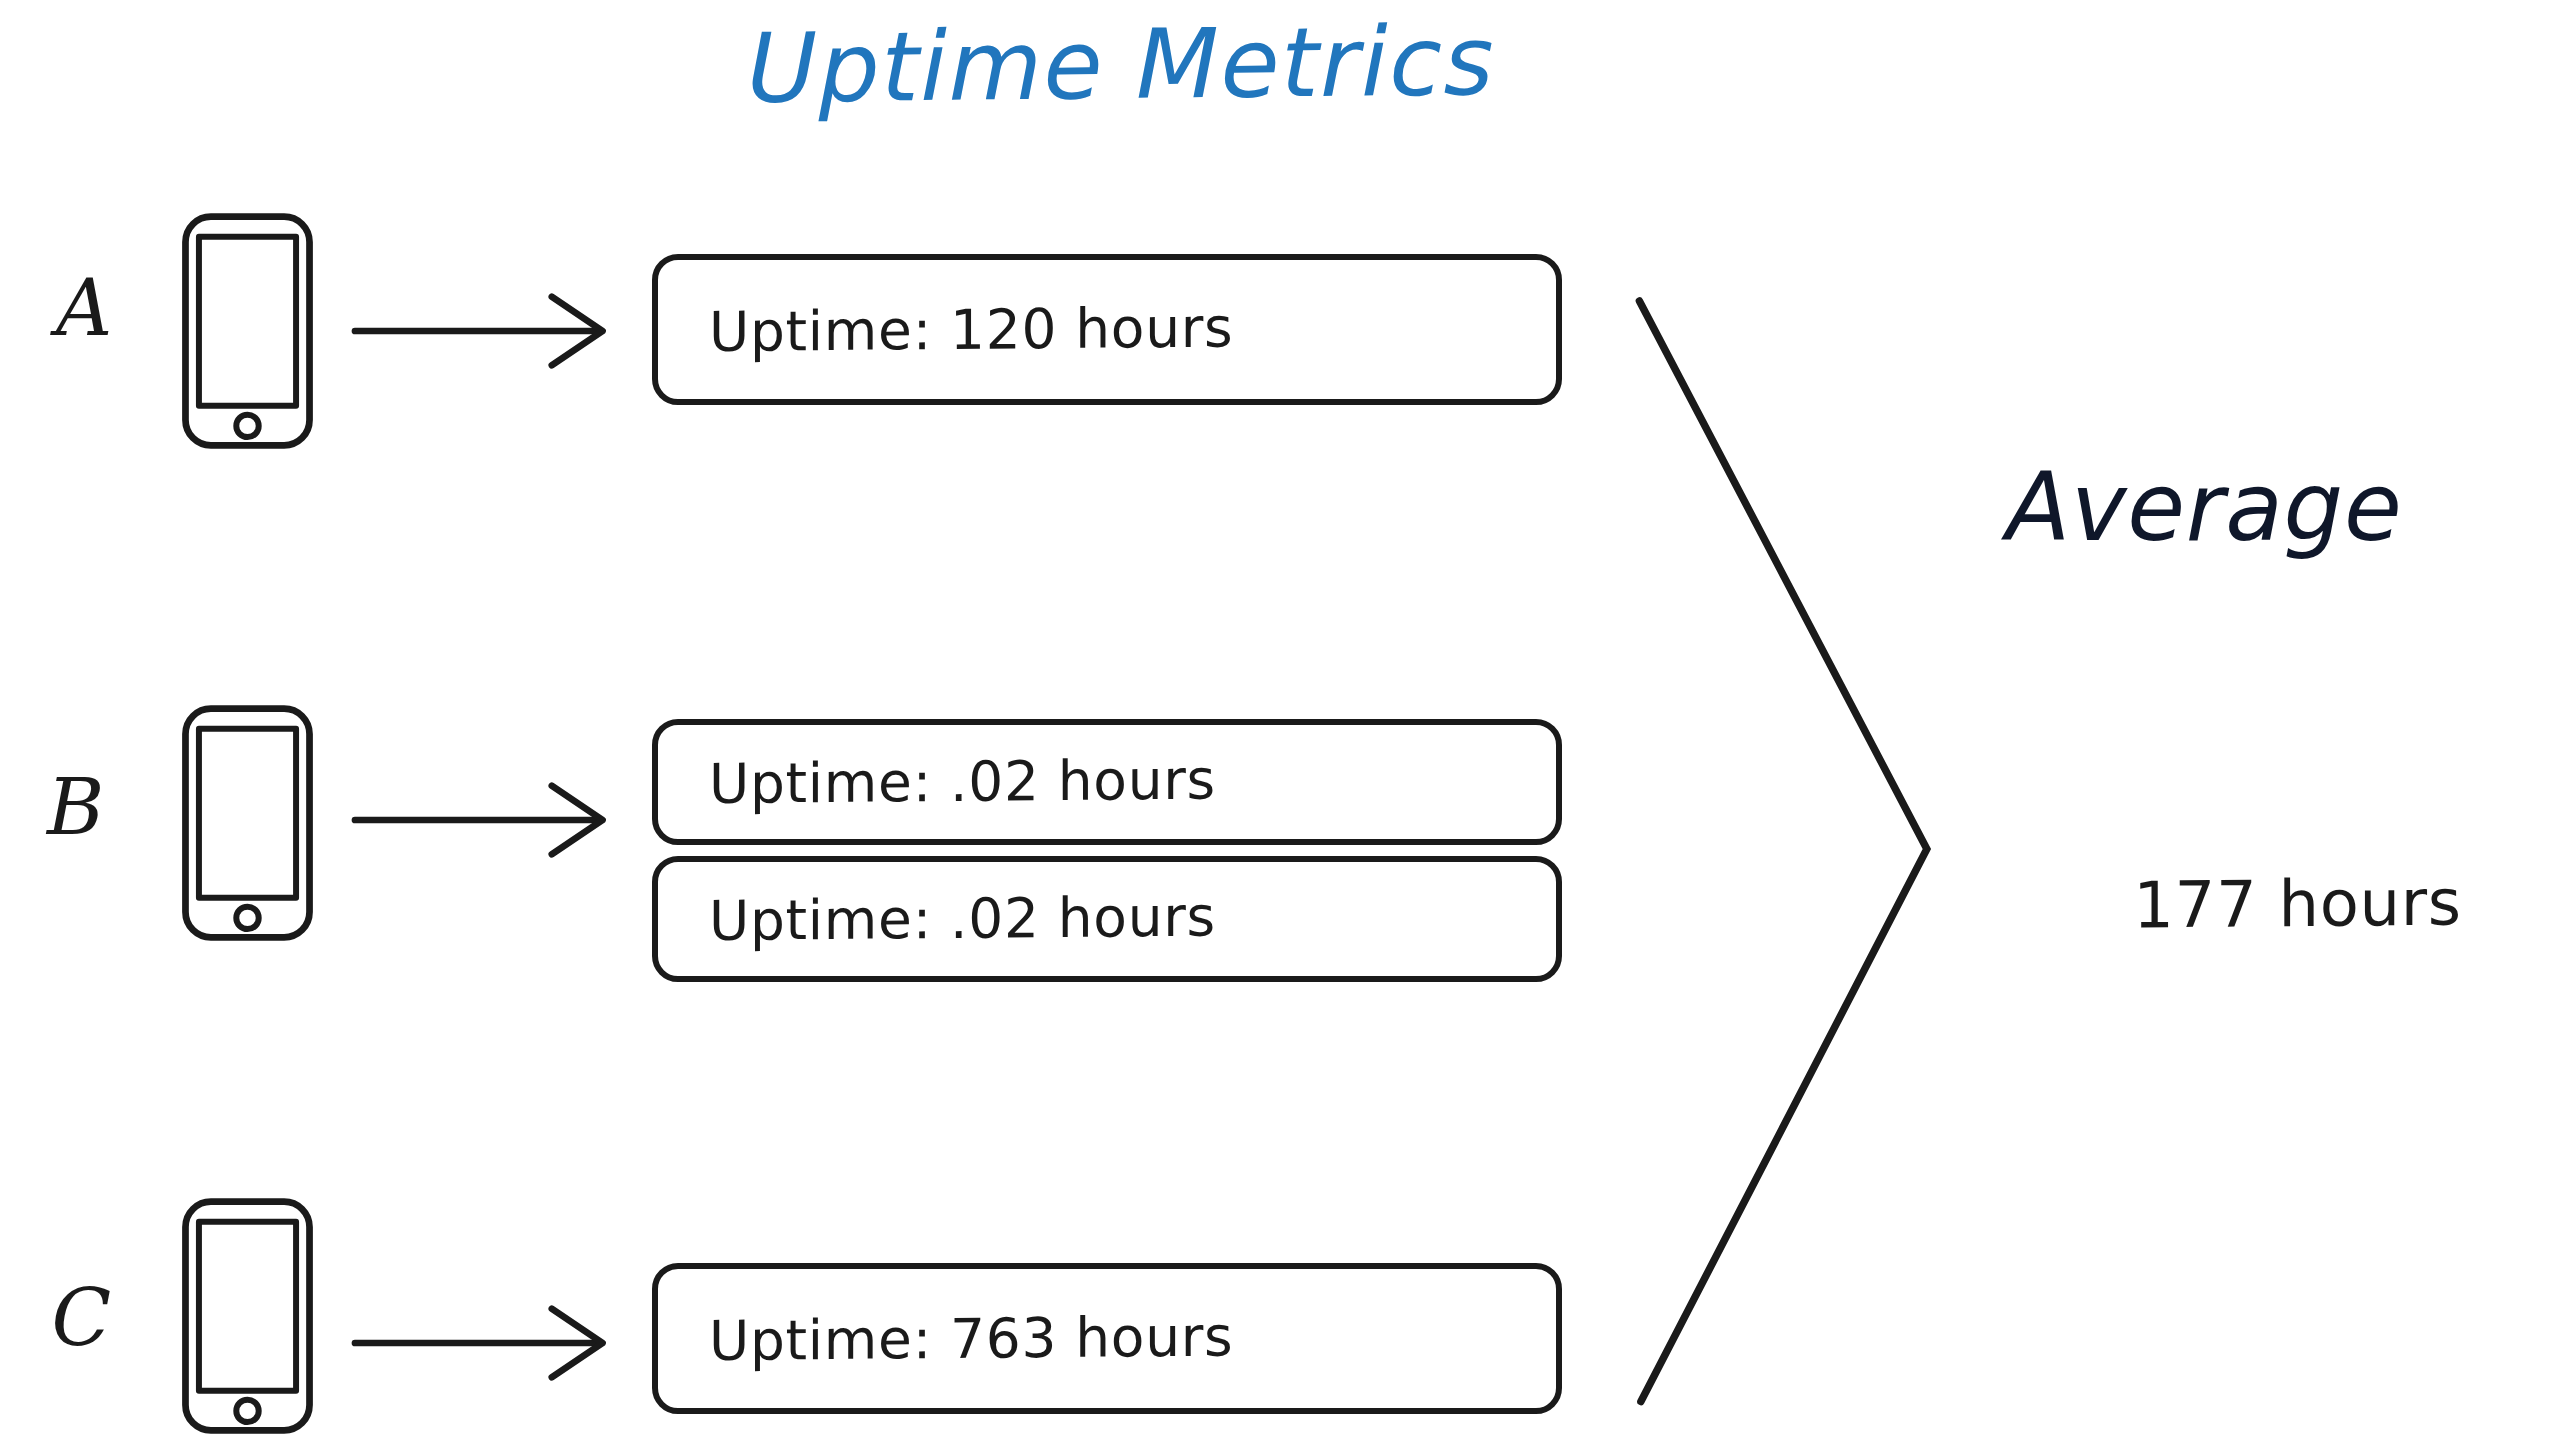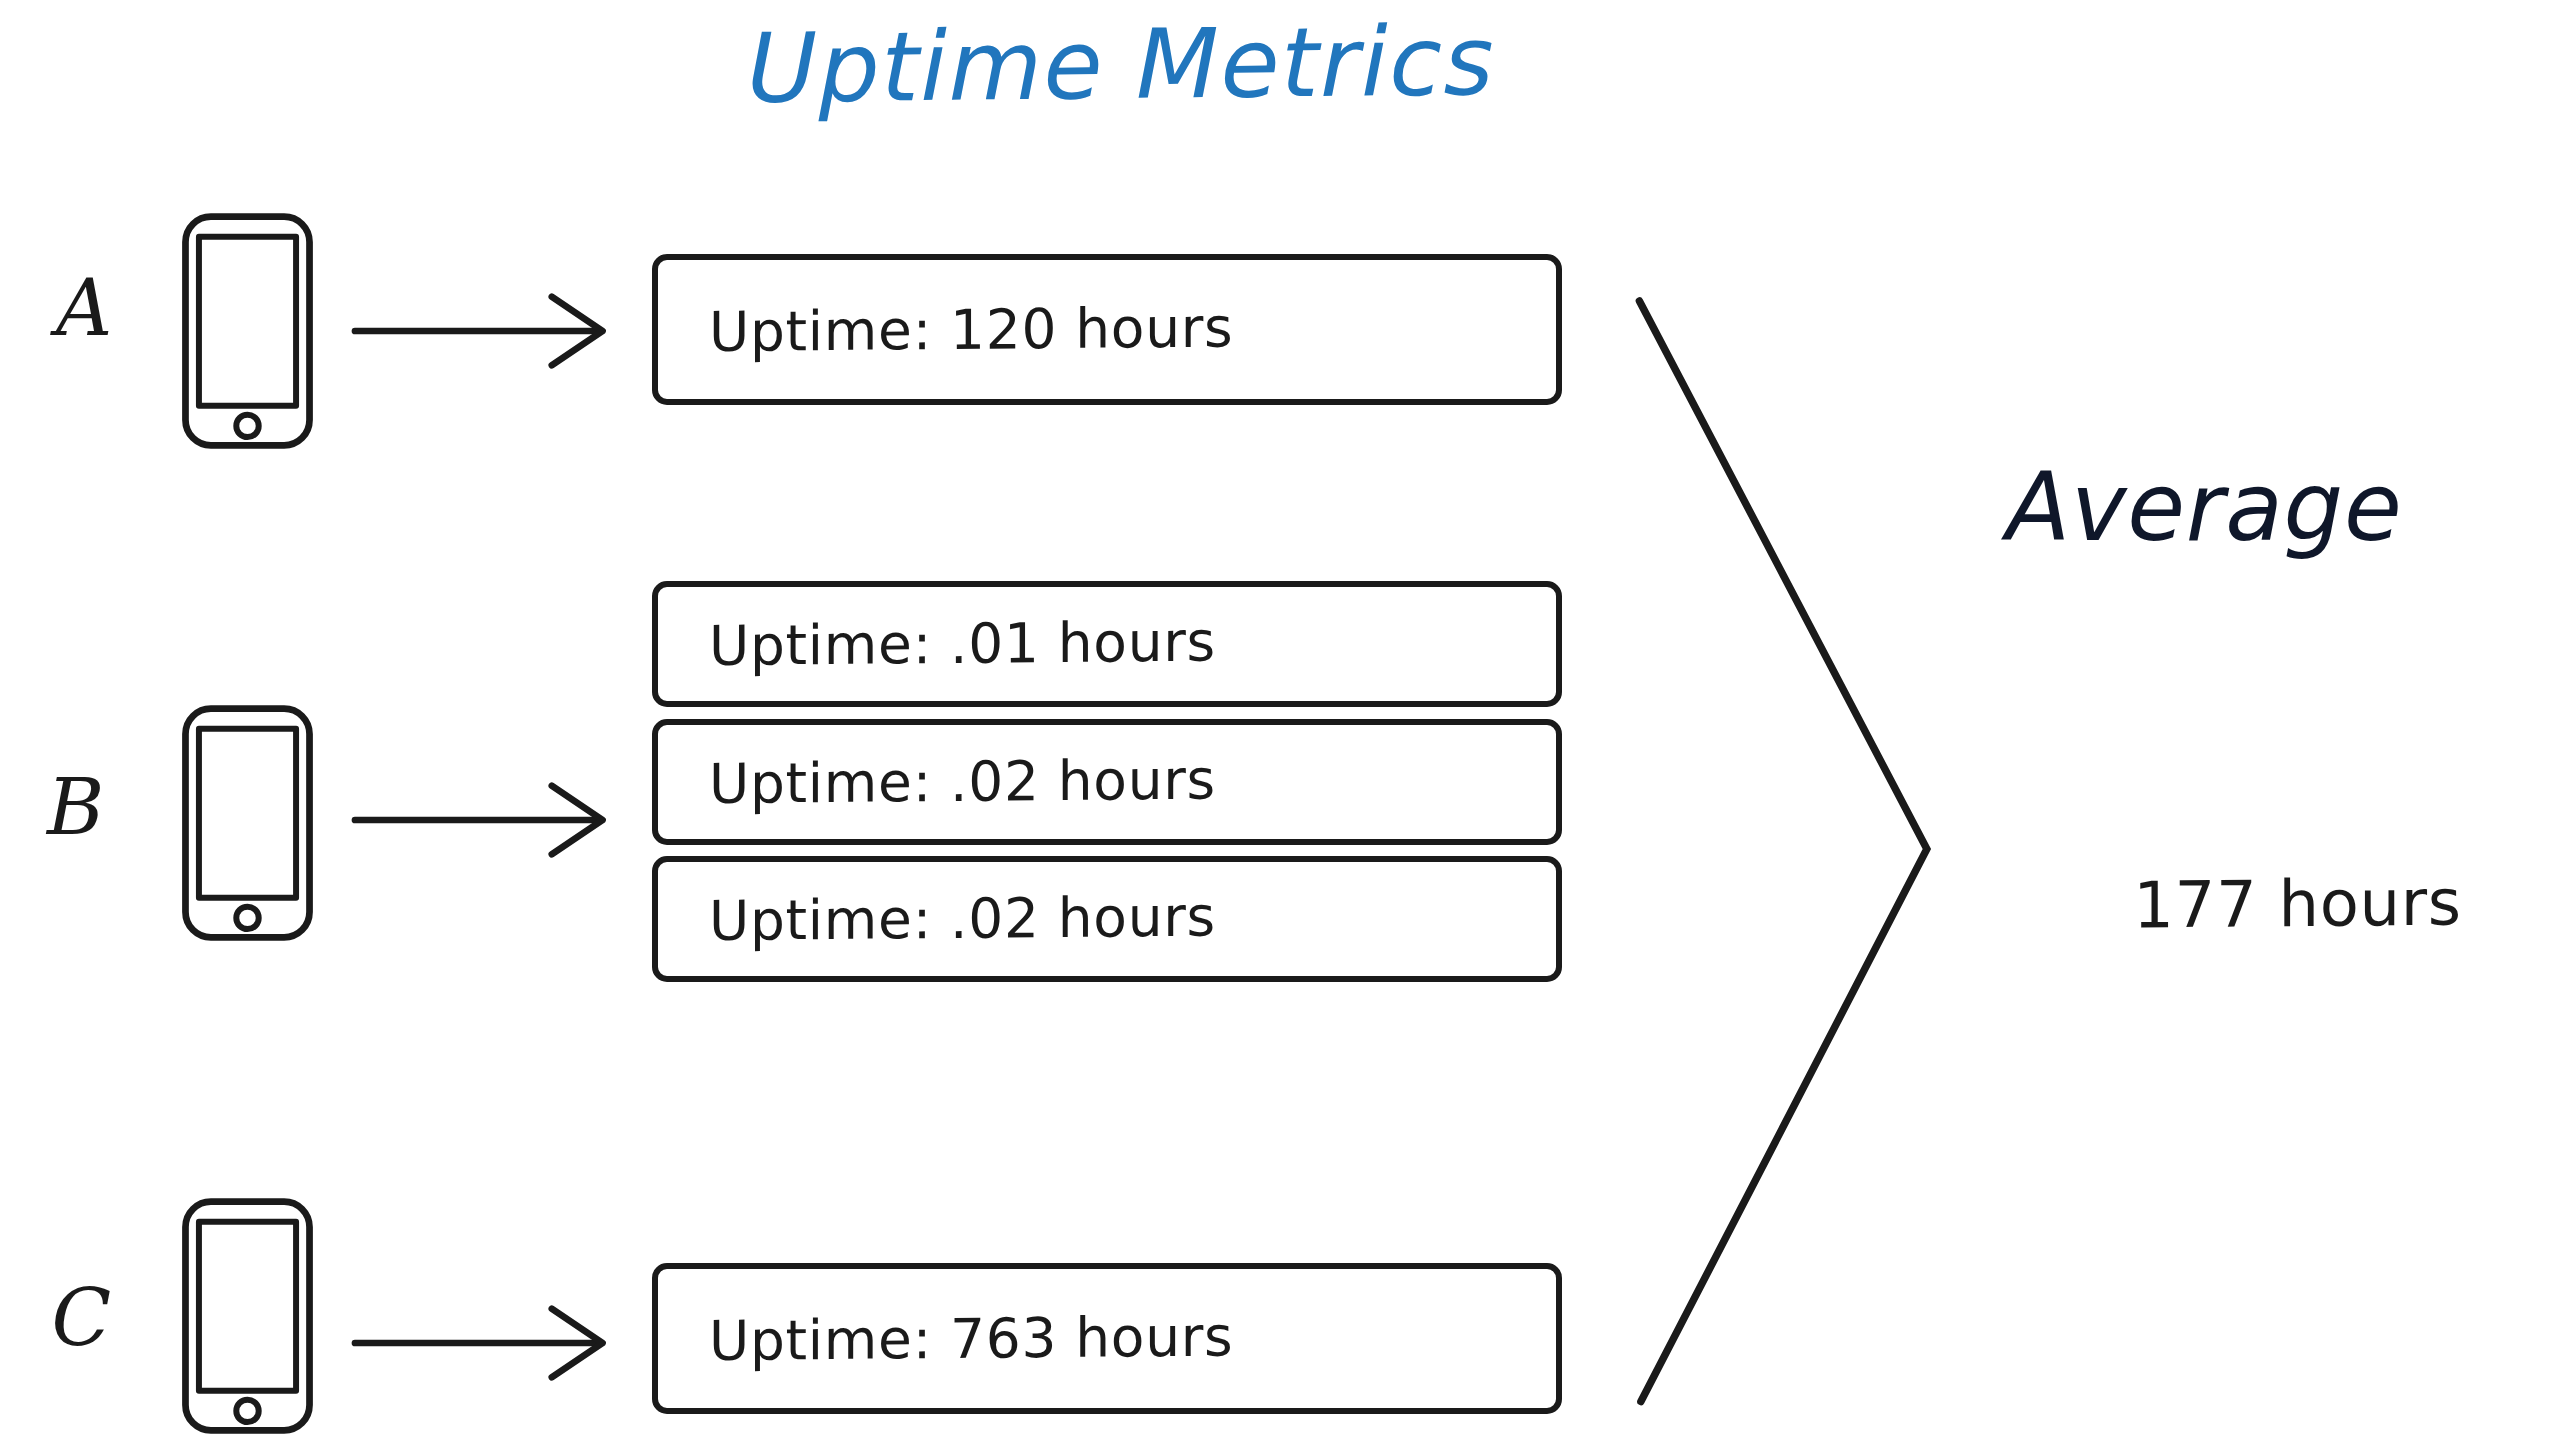--- a/index.html
+++ b/index.html
@@ -64,21 +64,21 @@
   }
   .flow-arrow svg { display: block; width: 100%; height: 100%; }
 
   
   .metric-box {
     position: absolute;
     left: 626px;
     width: 910px;
     box-sizing: border-box;
     border: 6.7px solid #1a1a1a;
-    border-radius: 15px;
+    border-radius: 26px;
     background: #ffffff;
     display: flex;
     align-items: center;
   }
   .metric-box-text {
     padding-left: 51px;
     color: #1a1a1a;
     font-family: "DejaVu Sans", sans-serif;
     font-size: 55px;
     font-weight: 400;
@@ -165,23 +165,20 @@
     </svg>
   </div>
 
   <div class="flow-arrow" style="left:323px; top:775px;">
     <svg viewBox="0 0 350 120" xmlns="http://www.w3.org/2000/svg" fill="none" stroke="#1a1a1a" stroke-width="9" stroke-linecap="round" stroke-linejoin="round">
       <line x1="8" y1="60" x2="336" y2="60"></line>
       <polyline points="272,14 340,60 272,106"></polyline>
     </svg>
   </div>
 
-  <div class="metric-box" style="top:581px; height:126px;">
-    <span class="metric-box-text">Uptime: .01 hours</span>
-  </div>
   <div class="metric-box" style="top:719px; height:126px;">
     <span class="metric-box-text">Uptime: .02 hours</span>
   </div>
   <div class="metric-box" style="top:856px; height:126px;">
     <span class="metric-box-text">Uptime: .02 hours</span>
   </div>
 
   <div class="device-label" style="left:25.4px; top:1279px;">C</div>
 
   <div class="phone-icon" style="left:155px; top:1197px;">

